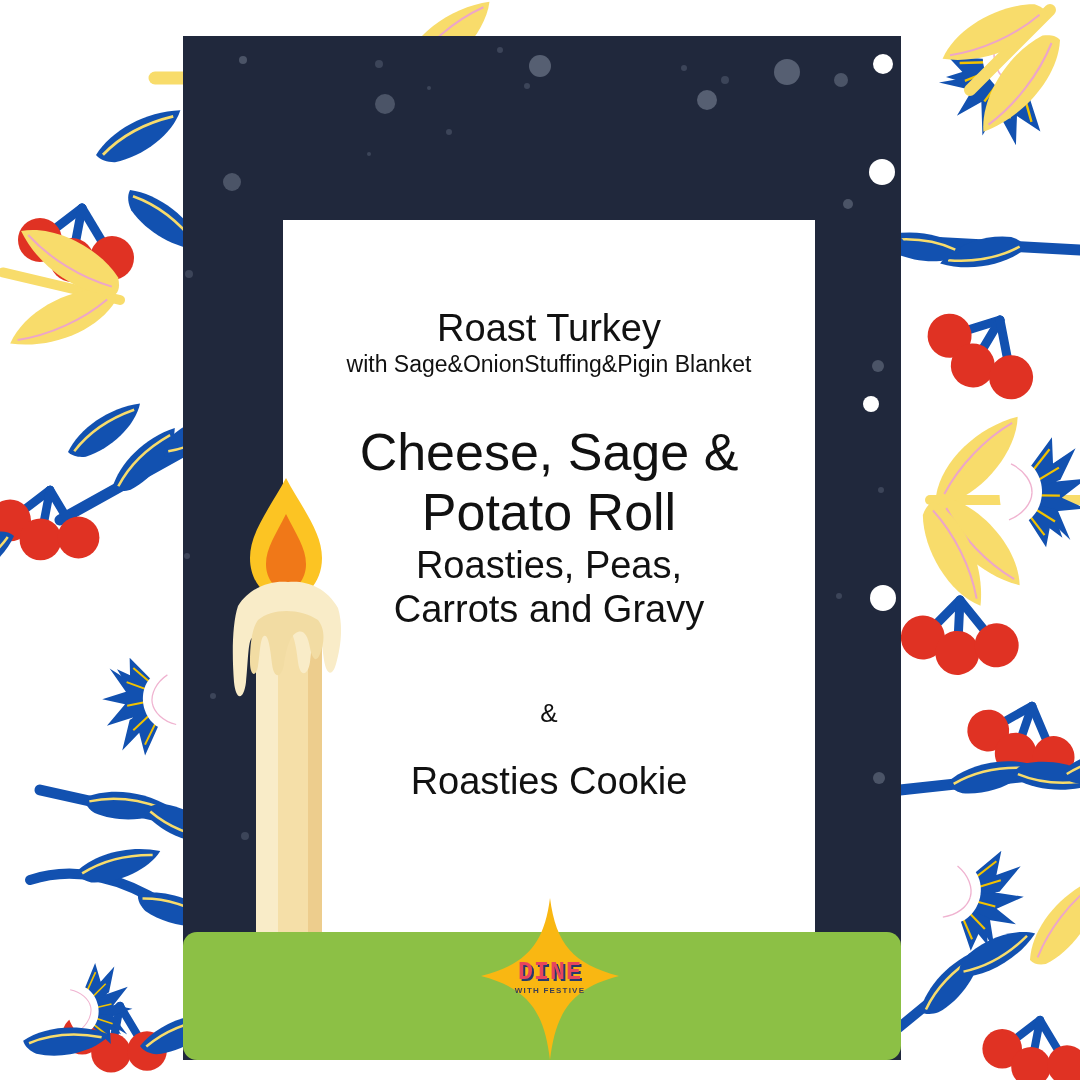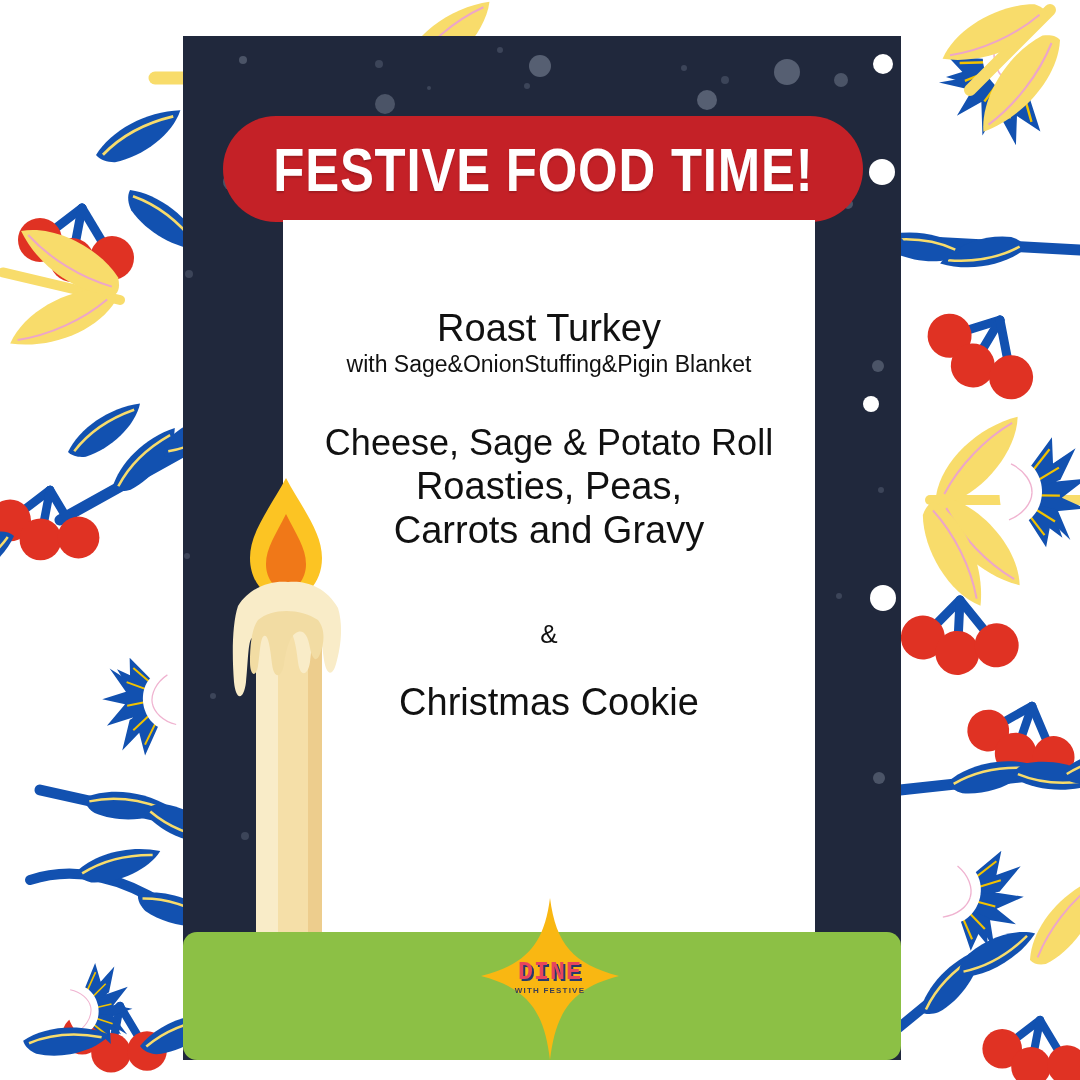--- a/index.html
+++ b/index.html
@@ -89,21 +89,21 @@
     padding-top: 86px;
     text-align: center;
     color: #111111;
   }
   .line-main {
     font-size: 38px;
     line-height: 1.16;
     font-weight: normal;
   }
   .line-main.big {
-    font-size: 36px;
+    font-size: 52px;
   }
   .line-sub {
     font-size: 23px;
     line-height: 1.3;
     margin-top: 0;
   }
   .line-small {
     font-size: 26px;
     line-height: 1.3;
   }
@@ -344,36 +344,33 @@
         <div class="star" style="left: 695px; top: 451px; width: 6px; height: 6px; background: rgb(60, 69, 89);"></div>
         <div class="star" style="left: 687px; top: 549px; width: 26px; height: 26px; background: rgb(255, 255, 255);"></div>
         <div class="star" style="left: 653px; top: 557px; width: 6px; height: 6px; background: rgb(60, 69, 89);"></div>
         <div class="star" style="left: 1px; top: 517px; width: 6px; height: 6px; background: rgb(60, 69, 89);"></div>
         <div class="star" style="left: 690px; top: 736px; width: 12px; height: 12px; background: rgb(75, 84, 103);"></div>
         <div class="star" style="left: 694px; top: 946px; width: 12px; height: 12px; background: rgb(255, 255, 255);"></div>
         <div class="star" style="left: 27px; top: 657px; width: 6px; height: 6px; background: rgb(60, 69, 89);"></div>
         <div class="star" style="left: 58px; top: 796px; width: 8px; height: 8px; background: rgb(60, 69, 89);"></div>
       </div>
 
-    <div class="title-banner">
-      <div class="title-text">FESTIVE FOOD TIME!</div>
-    </div>
 
     <div class="menu-panel">
       <div class="menu-inner">
         <div class="line-main">Roast Turkey</div>
         <div class="line-sub">with Sage&amp;OnionStuffing&amp;Pigin Blanket</div>
         <div class="gap-lg"></div>
         <div class="line-main big">Cheese, Sage &amp; Potato Roll</div>
         <div class="line-main">Roasties, Peas,</div>
         <div class="line-main">Carrots and Gravy</div>
         <div class="gap-xl"></div>
         <div class="line-small">&amp;</div>
         <div class="gap-md"></div>
-        <div class="line-main">Christmas Cookie</div>
+        <div class="line-main">Roasties Cookie</div>
       </div>
     </div>
   </div>
 
   <div class="candle-wrap">
     <svg viewBox="0 0 120 476" xmlns="http://www.w3.org/2000/svg">
 
       <rect x="56" y="48" width="5" height="70" fill="#c9a86a"></rect>
 
       <path d="M58,0 C42,30 22,54 22,80 C22,106 40,122 58,122 C76,122 94,106 94,80 C94,54 74,30 58,0 Z" fill="#fcc423"></path>

